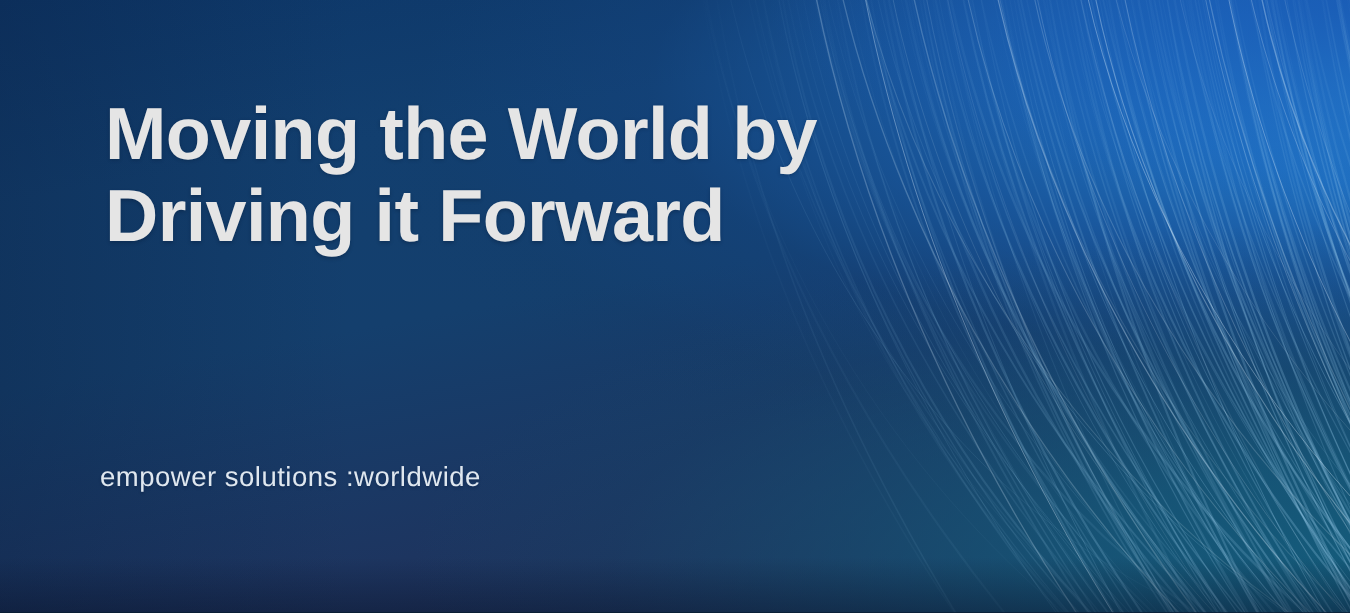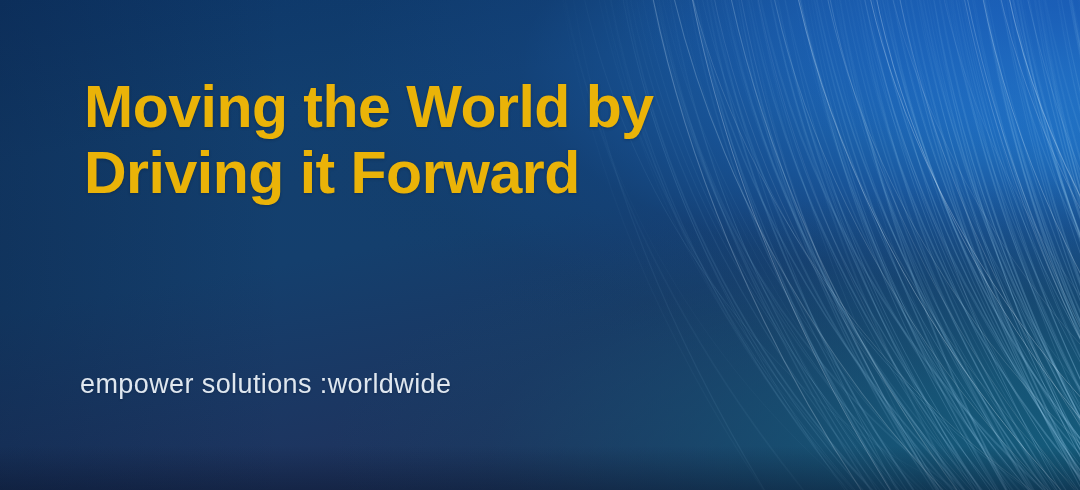--- a/index.html
+++ b/index.html
@@ -82,34 +82,34 @@
 
   
   .copy {
     position: absolute;
     left: 84px;
     z-index: 5;
   }
 
   #headline {
     top: 74px;
-    color: #eab308;
+    color: #e5e5e5;
     font-size: 59px;
     font-weight: 700;
     line-height: 1.12;
     letter-spacing: -0.5px;
     white-space: pre-line;
     text-shadow: 0 1px 3px rgba(6,24,52,0.33);
   }
 
   #tagline {
     top: 369px;
     left: 80px;
     color: #dfe7ef;
-    font-size: 27px;
+    font-size: 22px;
     font-weight: 300;
     letter-spacing: 0.4px;
     text-shadow: 0 1px 2px rgba(6,24,52,0.30);
   }
 </style>
 </head>
 <body>
 
 <div id="banner">
 

